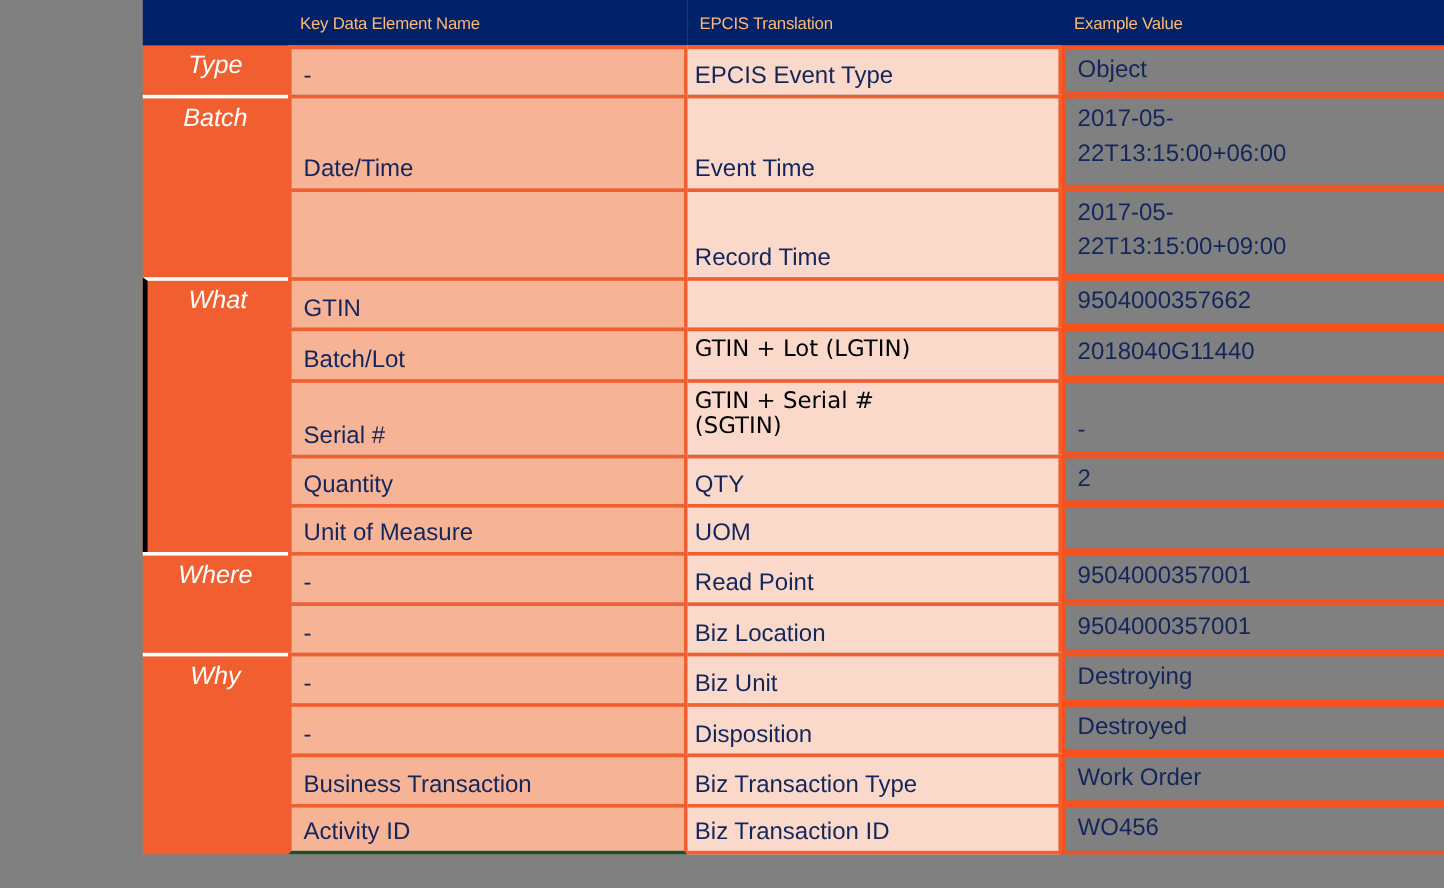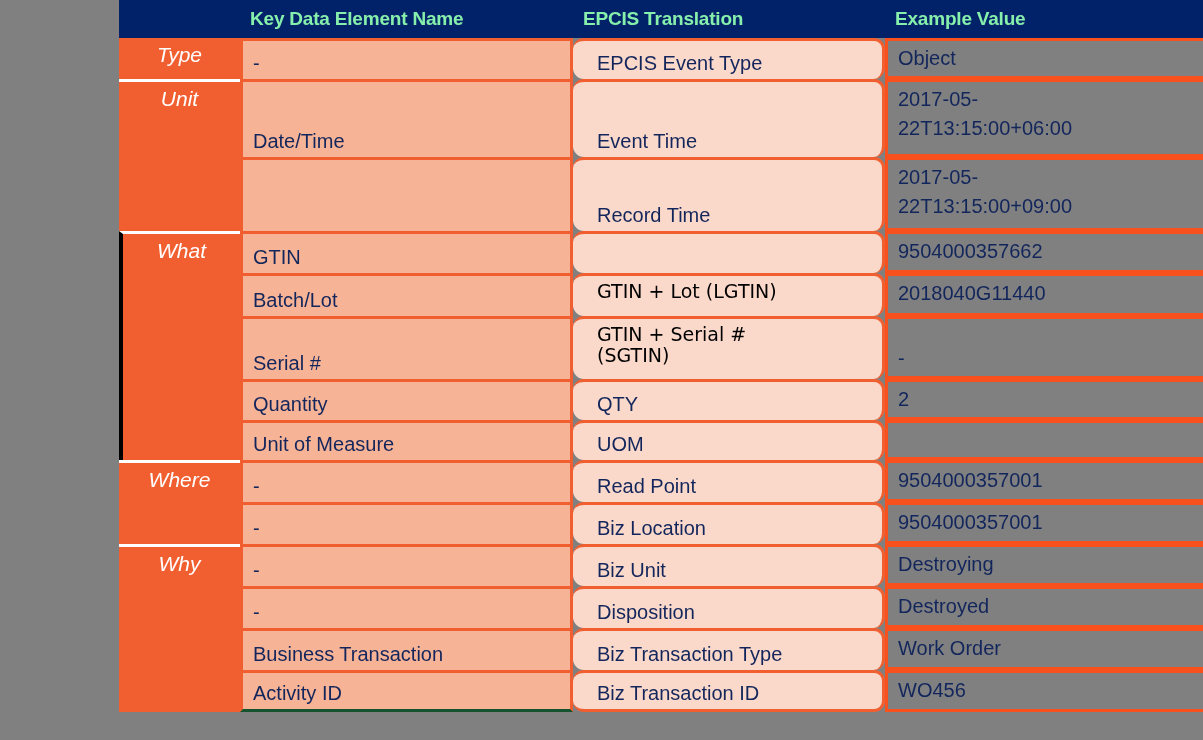--- a/index.html
+++ b/index.html
@@ -24,23 +24,23 @@
   table.epcis {
     border-collapse: separate;
     border-spacing: 0;
     width: 1079px;
     table-layout: fixed;
   }
 
   
   thead th {
     background: #012169;
-    color: #86efac;
-    font-weight: bold;
-    font-size: 19px;
+    color: #fdba74;
+    font-weight: normal;
+    font-size: 14px;
     height: 38px;
     padding: 0 0 0 10px;
     text-align: left;
     vertical-align: middle;
     border: 0;
     letter-spacing: -0.2px;
   }
   th.h-group { width: 111px; }
   th.h-kde   { width: 323px; }
   th.h-epcis { width: 302px; }
@@ -75,27 +75,26 @@
     border-left: 3px solid #F15F30;
     border-bottom: 0;
   }
   tr.lastrow td.kde { border-bottom: 3px solid #14532d; }
 
   
   td.epcis {
     background: #FBD9CA;
     color: #13265C;
     font-size: 20px;
-    padding: 4px 0 4px 24px;
+    padding: 4px 0 4px 6px;
     vertical-align: bottom;
     border-top: 3px solid #F15F30;
     border-right: 3px solid #F15F30;
     border-bottom: 0;
     border-left: 0;
-    border-radius: 11px;
   }
   tr.lastrow td.epcis { border-bottom: 3px solid #F15F30; }
   td.epcis.alt {
     color: #000000;
     font-family: "DejaVu Sans", sans-serif;
     font-size: 19px;
     line-height: 1.12;
     vertical-align: top;
     padding-top: 5px;
   }
@@ -129,21 +128,21 @@
       </tr>
     </thead>
     <tbody id="tbody">
         <tr style="height: 40px;">
           <td rowspan="1" class="grp first">Type</td>
           <td class="kde">-</td>
           <td class="epcis nowrapv">EPCIS Event Type</td>
           <td class="val nowrapv">Object</td>
         </tr>
         <tr style="height: 78px;">
-          <td rowspan="2" class="grp">Unit</td>
+          <td rowspan="2" class="grp">Batch</td>
           <td class="kde">Date/Time</td>
           <td class="epcis nowrapv">Event Time</td>
           <td class="val nowrapv">2017-05-
 22T13:15:00+06:00</td>
         </tr>
         <tr style="height: 74px;">
           <td class="kde"></td>
           <td class="epcis nowrapv">Record Time</td>
           <td class="val nowrapv">2017-05-
 22T13:15:00+09:00</td>

